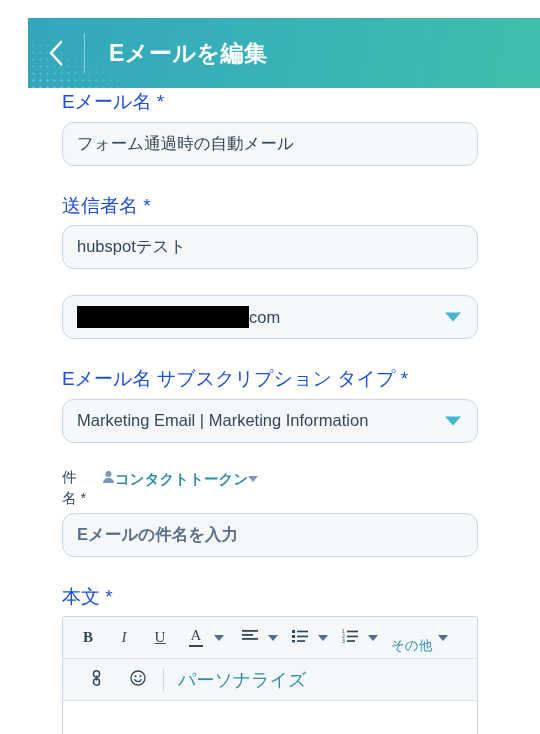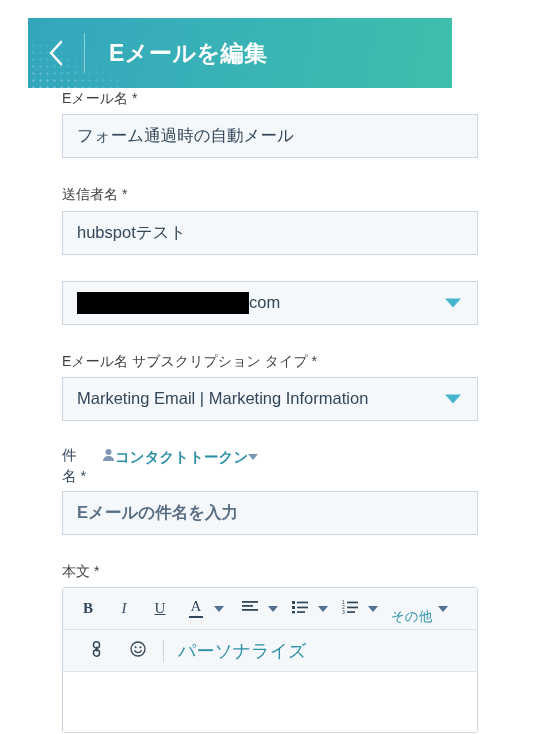--- a/index.html
+++ b/index.html
@@ -18,21 +18,21 @@
     width: 540px;
     height: 734px;
     background: #ffffff;
   }
 
   
   .header {
     position: absolute;
     left: 28px;
     top: 18px;
-    width: 424px;
+    width: 512px;
     height: 70px;
     background: linear-gradient(100deg, #33a6bd 0%, #38b0b8 40%, #3fbfab 100%);
     display: flex;
     align-items: center;
     overflow: hidden;
   }
   .header-dots {
     position: absolute;
     left: 0;
     bottom: 0;
@@ -74,33 +74,33 @@
   
   .form {
     position: absolute;
     left: 0;
     top: 88px;
     width: 540px;
   }
   .field { padding: 0 62px; }
 
   .label {
-    color: #404040;
-    font-size: 14px;
+    color: #1d4ed8;
+    font-size: 19px;
     line-height: 1.45;
     margin-bottom: 6px;
   }
 
   .input {
     position: relative;
     width: 416px;
     height: 44px;
     background: #f5f8fa;
     border: 1px solid #cbd6e2;
-    border-radius: 0;
+    border-radius: 12px;
     display: flex;
     align-items: center;
     padding: 0 14px;
     color: #33475b;
     font-size: 16.5px;
     cursor: text;
   }
   .input.select { cursor: pointer; padding-right: 28px; }
   .input .value { white-space: nowrap; overflow: hidden; }
   .input .value.placeholder { color: #5a6f85; font-weight: bold; }

